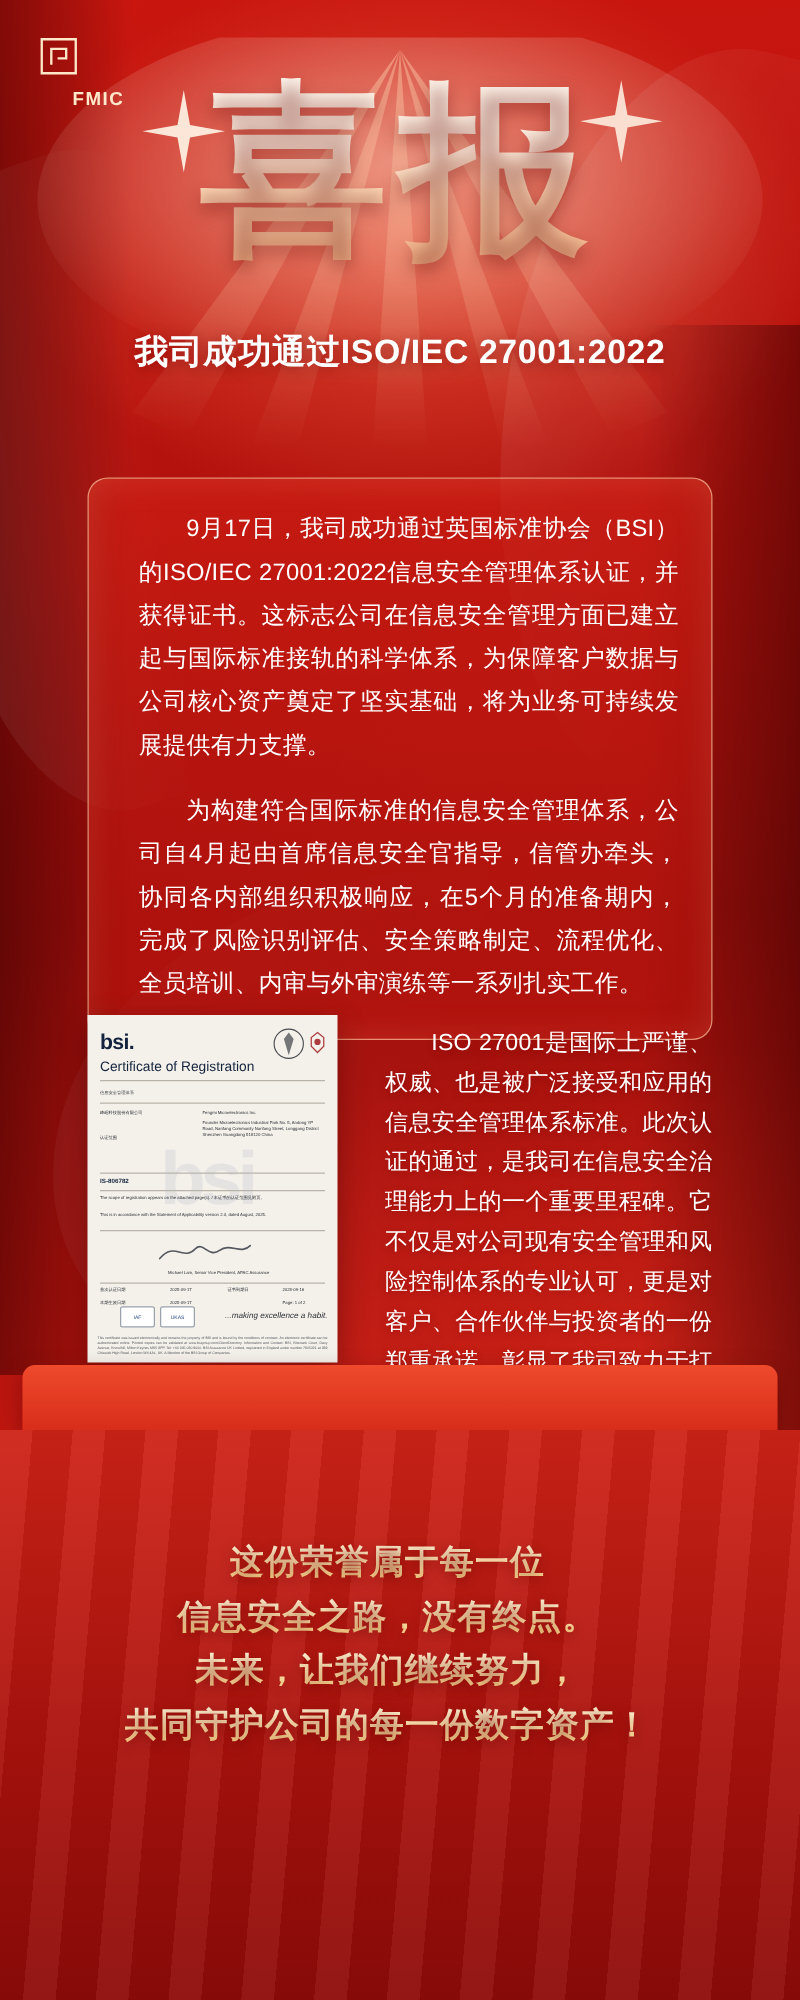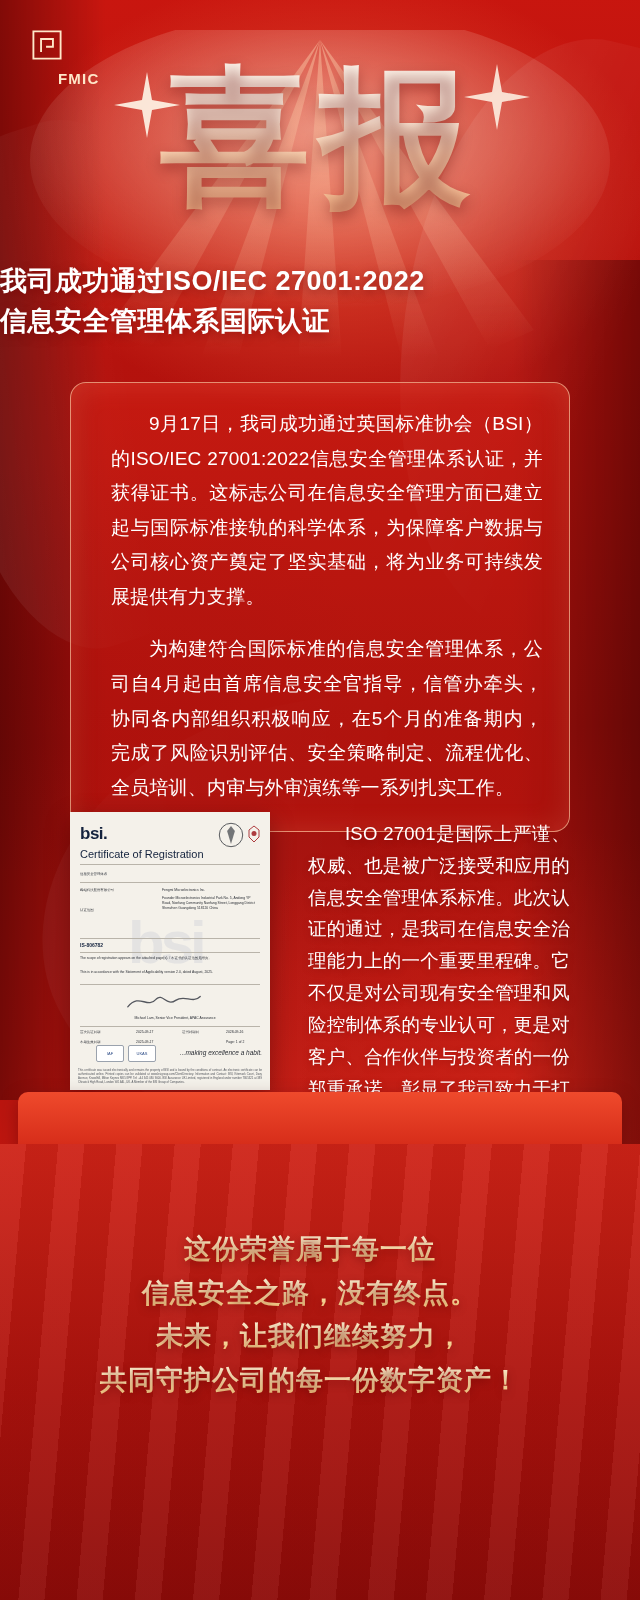--- a/index.html
+++ b/index.html
@@ -100,20 +100,21 @@
   }
   .sparkle.a { left: 112px; top: 8px; }
   .sparkle.b { right: 108px; top: 0px; }
 
   
   .subtitle {
     position: absolute;
     left: 0;
     top: 262px;
     width: 640px;
+    text-align: center;
     color: #ffffff;
     font-weight: 700;
     font-size: 27px;
     line-height: 1.48;
     letter-spacing: .5px;
     text-shadow: 0 3px 10px rgba(110,0,0,0.55);
   }
 
   
   .card {
@@ -356,21 +357,20 @@
       <path d="M35 2 L40 30 L68 35 L40 40 L35 68 L30 40 L2 35 L30 30 Z" fill="#fff6e8" opacity="0.9"></path>
     </svg>
     <svg class="sparkle b" viewBox="0 0 70 70">
       <path d="M35 2 L40 30 L68 35 L40 40 L35 68 L30 40 L2 35 L30 30 Z" fill="#fff6e8" opacity="0.85"></path>
     </svg>
     <span class="hero-title">喜报</span>
   </div>
 
   <div class="subtitle">
     <div>我司成功通过ISO/IEC 27001:2022</div>
-    <div>信息安全管理体系国际认证</div>
   </div>
 
   <div class="card">
     <p>9月17日，我司成功通过英国标准协会（BSI）的ISO/IEC 27001:2022信息安全管理体系认证，并获得证书。这标志公司在信息安全管理方面已建立起与国际标准接轨的科学体系，为保障客户数据与公司核心资产奠定了坚实基础，将为业务可持续发展提供有力支撑。</p>
     <p>为构建符合国际标准的信息安全管理体系，公司自4月起由首席信息安全官指导，信管办牵头，协同各内部组织积极响应，在5个月的准备期内，完成了风险识别评估、安全策略制定、流程优化、全员培训、内审与外审演练等一系列扎实工作。</p>
   </div>
 
   <div class="cert-row">
 
     <div class="cert">

